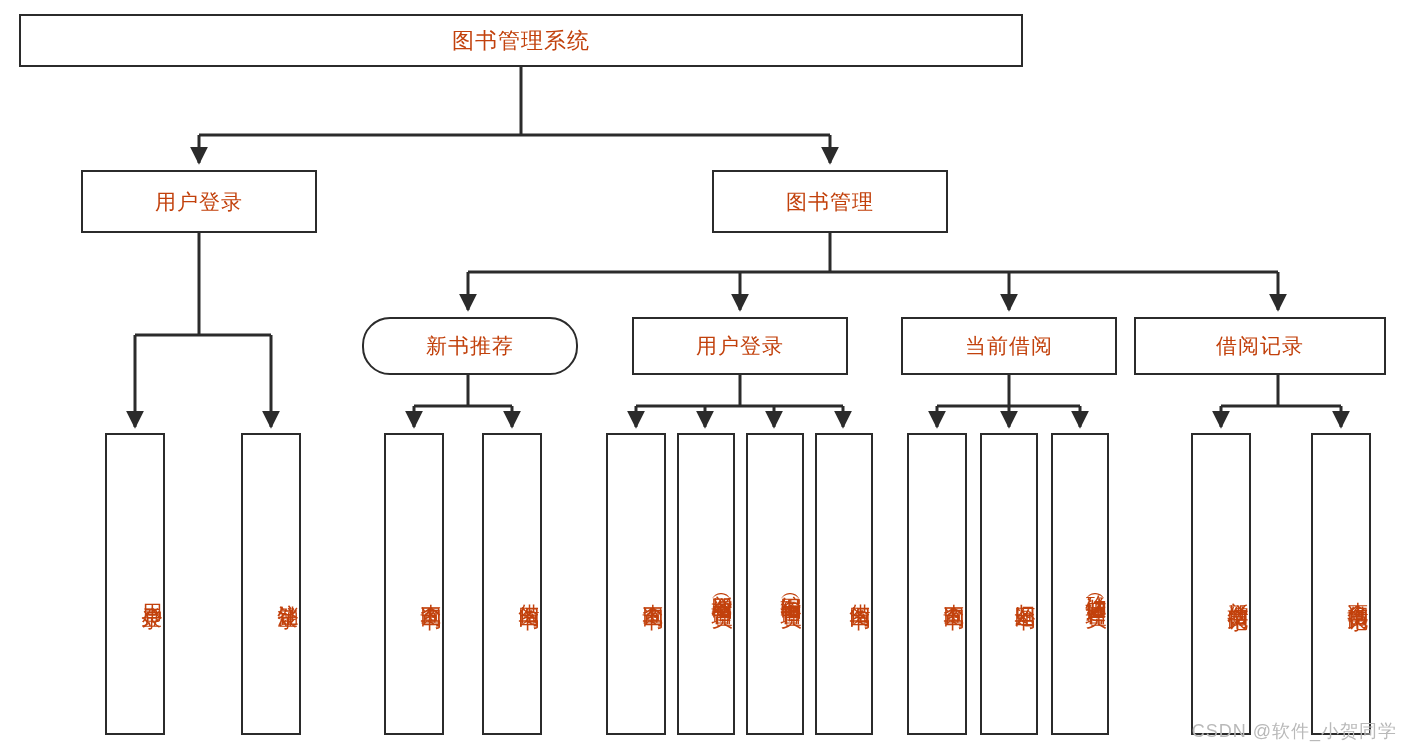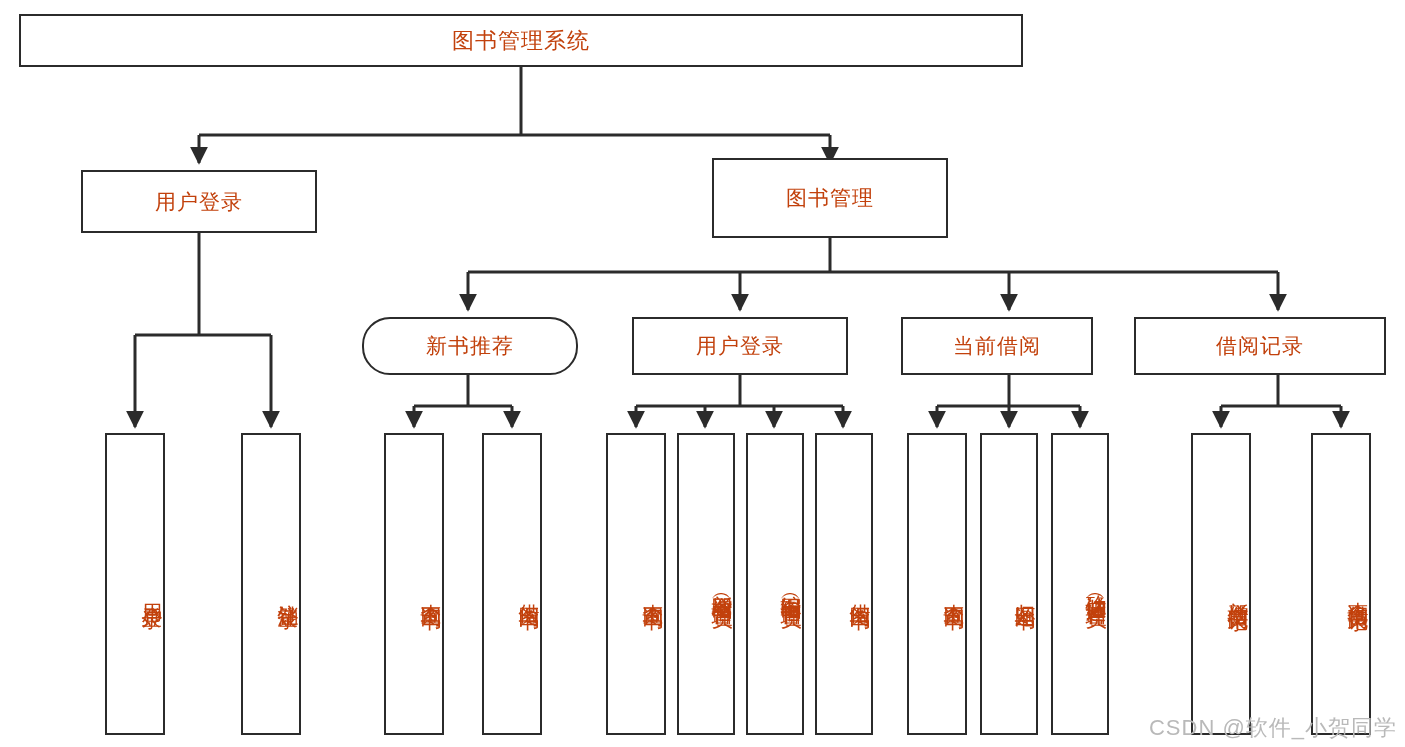--- a/index.html
+++ b/index.html
@@ -39,21 +39,21 @@
     line-height:1.0;
   }
   .node.vert .vtext{
     writing-mode:vertical-rl;
     text-orientation:upright;
     white-space:nowrap;
   }
   .watermark{
     position:absolute;
     right:8px;bottom:4px;
-    font-size:22px;
+    font-size:18px;
     color:#b9b9b9;
     letter-spacing:1px;
     white-space:nowrap;
   }
 </style>
 </head>
 <body>
 
 <div id="diagram">
 
@@ -108,33 +108,33 @@
   </svg>
 
   <div class="node root horiz" style="left:19px;top:14px;width:1004px;height:53px;">
     <span>图书管理系统</span>
   </div>
 
   <div class="node horiz" style="left:81px;top:170px;width:236px;height:63px;">
     <span>用户登录</span>
   </div>
 
-  <div class="node horiz" style="left:712px;top:158px;width:236px;height:80px;">
+  <div class="node horiz" style="left:712px;top:170px;width:236px;height:63px;">
     <span>图书管理</span>
   </div>
 
   <div class="node horiz" style="left:362px;top:317px;width:216px;height:58px;border-radius:28px;">
     <span>新书推荐</span>
   </div>
 
   <div class="node horiz" style="left:632px;top:317px;width:216px;height:58px;">
     <span>用户登录</span>
   </div>
 
-  <div class="node horiz" style="left:901px;top:317px;width:192px;height:58px;">
+  <div class="node horiz" style="left:901px;top:317px;width:216px;height:58px;">
     <span>当前借阅</span>
   </div>
 
   <div class="node horiz" style="left:1134px;top:317px;width:252px;height:58px;">
     <span>借阅记录</span>
   </div>
 
   <div class="node vert" style="left:105px;top:433px;width:60px;height:302px;">
     <span class="vtext">用户登录</span>
   </div>

